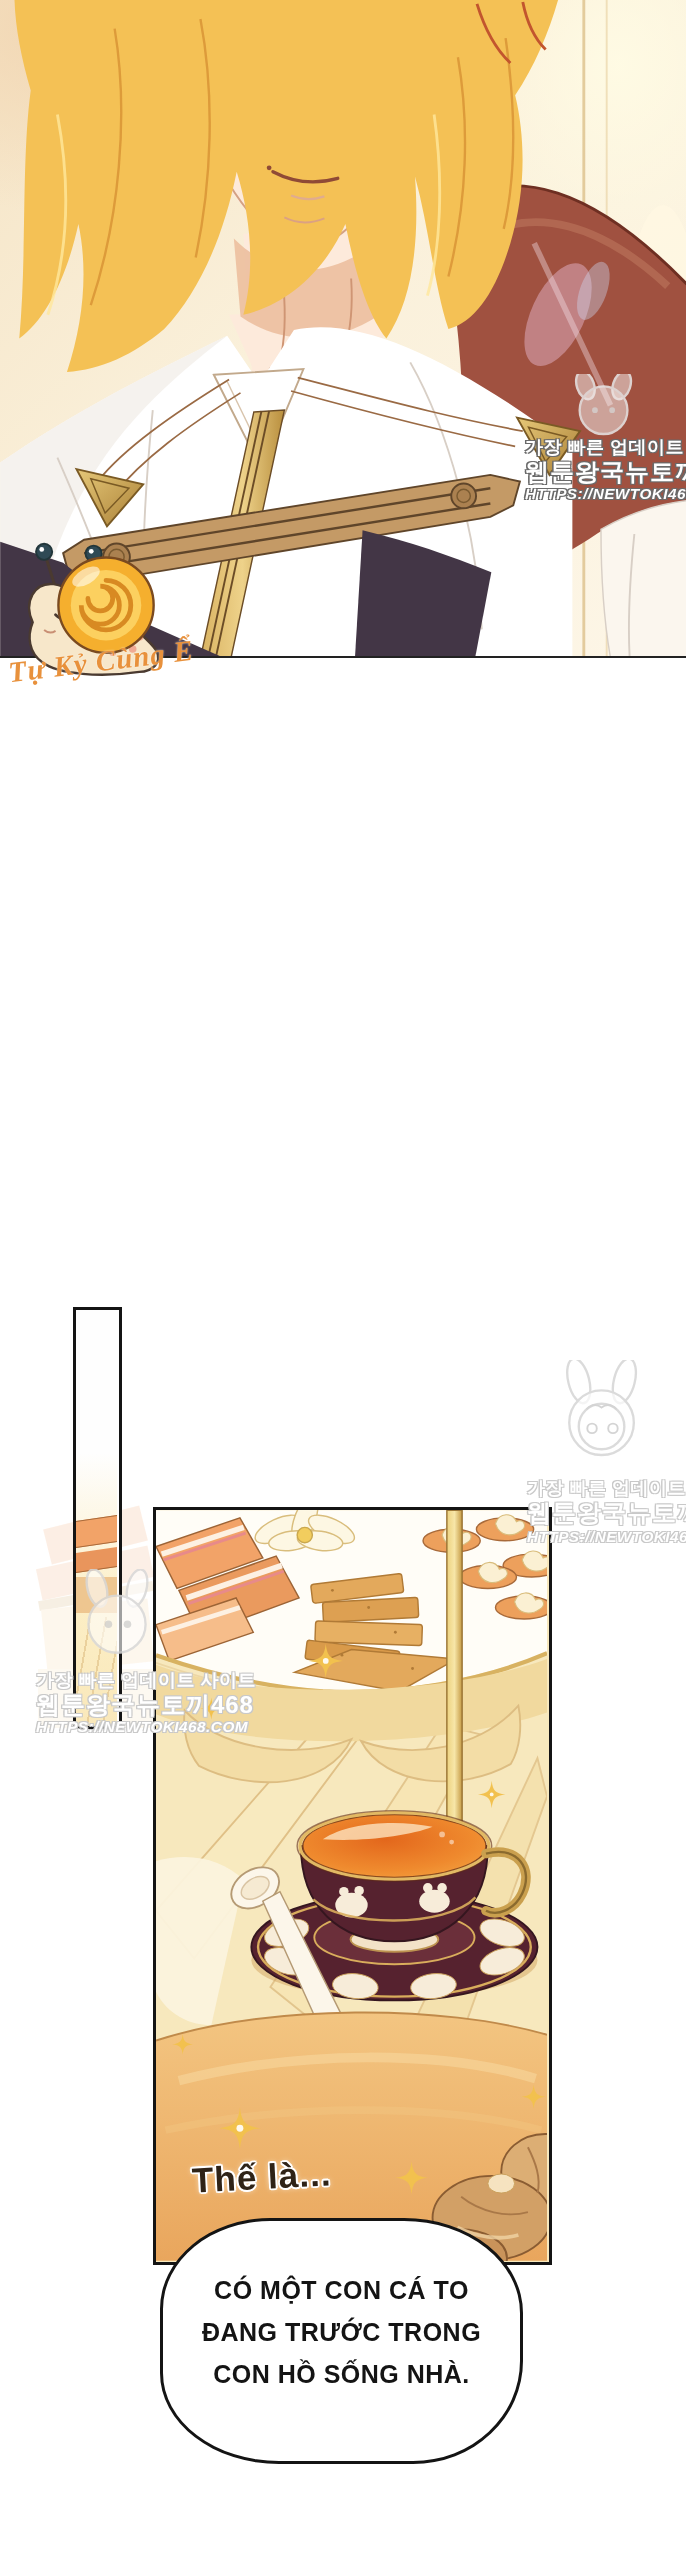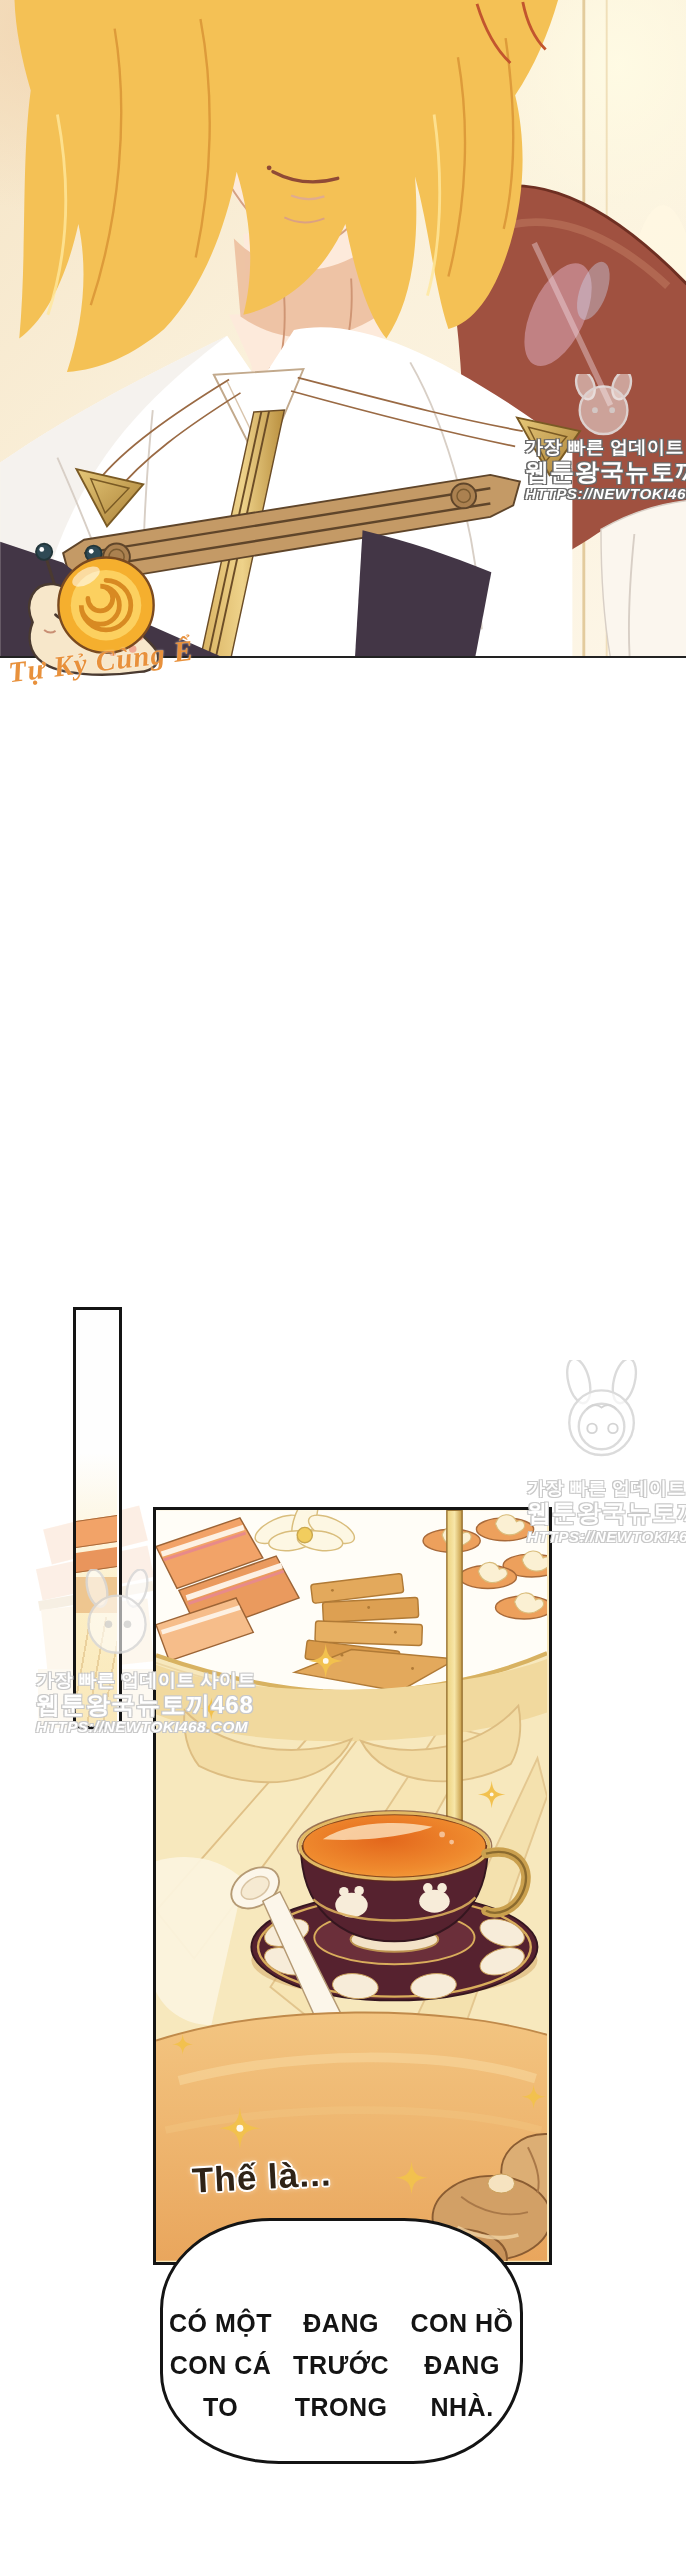--- a/index.html
+++ b/index.html
@@ -70,21 +70,21 @@
     position:absolute;left:36px;top:647px;z-index:5;transform:rotate(-3deg);
     font-size:35px;font-weight:bold;color:var(--narration_ink,#2f2317);letter-spacing:1px;
     text-shadow:1.9px 0 0 #fff,-1.9px 0 0 #fff,0 1.9px 0 #fff,0 -1.9px 0 #fff,
       1.4px 1.4px 0 #fff,-1.4px 1.4px 0 #fff,1.4px -1.4px 0 #fff,-1.4px -1.4px 0 #fff,0 0 6.7px rgba(255,255,255,.95);
   }
   
   .bubble{
     position:absolute;left:160px;top:2218px;width:363px;height:246px;z-index:4;
     background:#fff;border:3.8px solid var(--panel_border,#141414);box-sizing:border-box;
     border-radius:110px 119px 110px 119px / 91px 95px 103px 91px;
-    display:flex;flex-direction:row;align-items:center;justify-content:flex-start;
+    display:flex;flex-direction:column;align-items:center;justify-content:flex-start;
     padding-top:48px;
   }
   .bubble .line{
     font-size:25px;font-weight:bold;line-height:42px;letter-spacing:0.5px;
     color:var(--bubble_text,#141414);text-align:center;
   }
 </style>
 </head>
 <body>
 
@@ -494,17 +494,17 @@
           </g>
       </g>
     </svg>
 
     <div class="narration">Thế là...</div>
   </div>
 
   <div class="bubble">
     <div class="line">CÓ MỘT CON CÁ TO</div>
     <div class="line">ĐANG TRƯỚC TRONG</div>
-    <div class="line">CON HỒ ĐANG NHÀ.</div>
+    <div class="line">CON HỒ SỐNG NHÀ.</div>
   </div>
 
 </div>
 
 
 </body></html>

